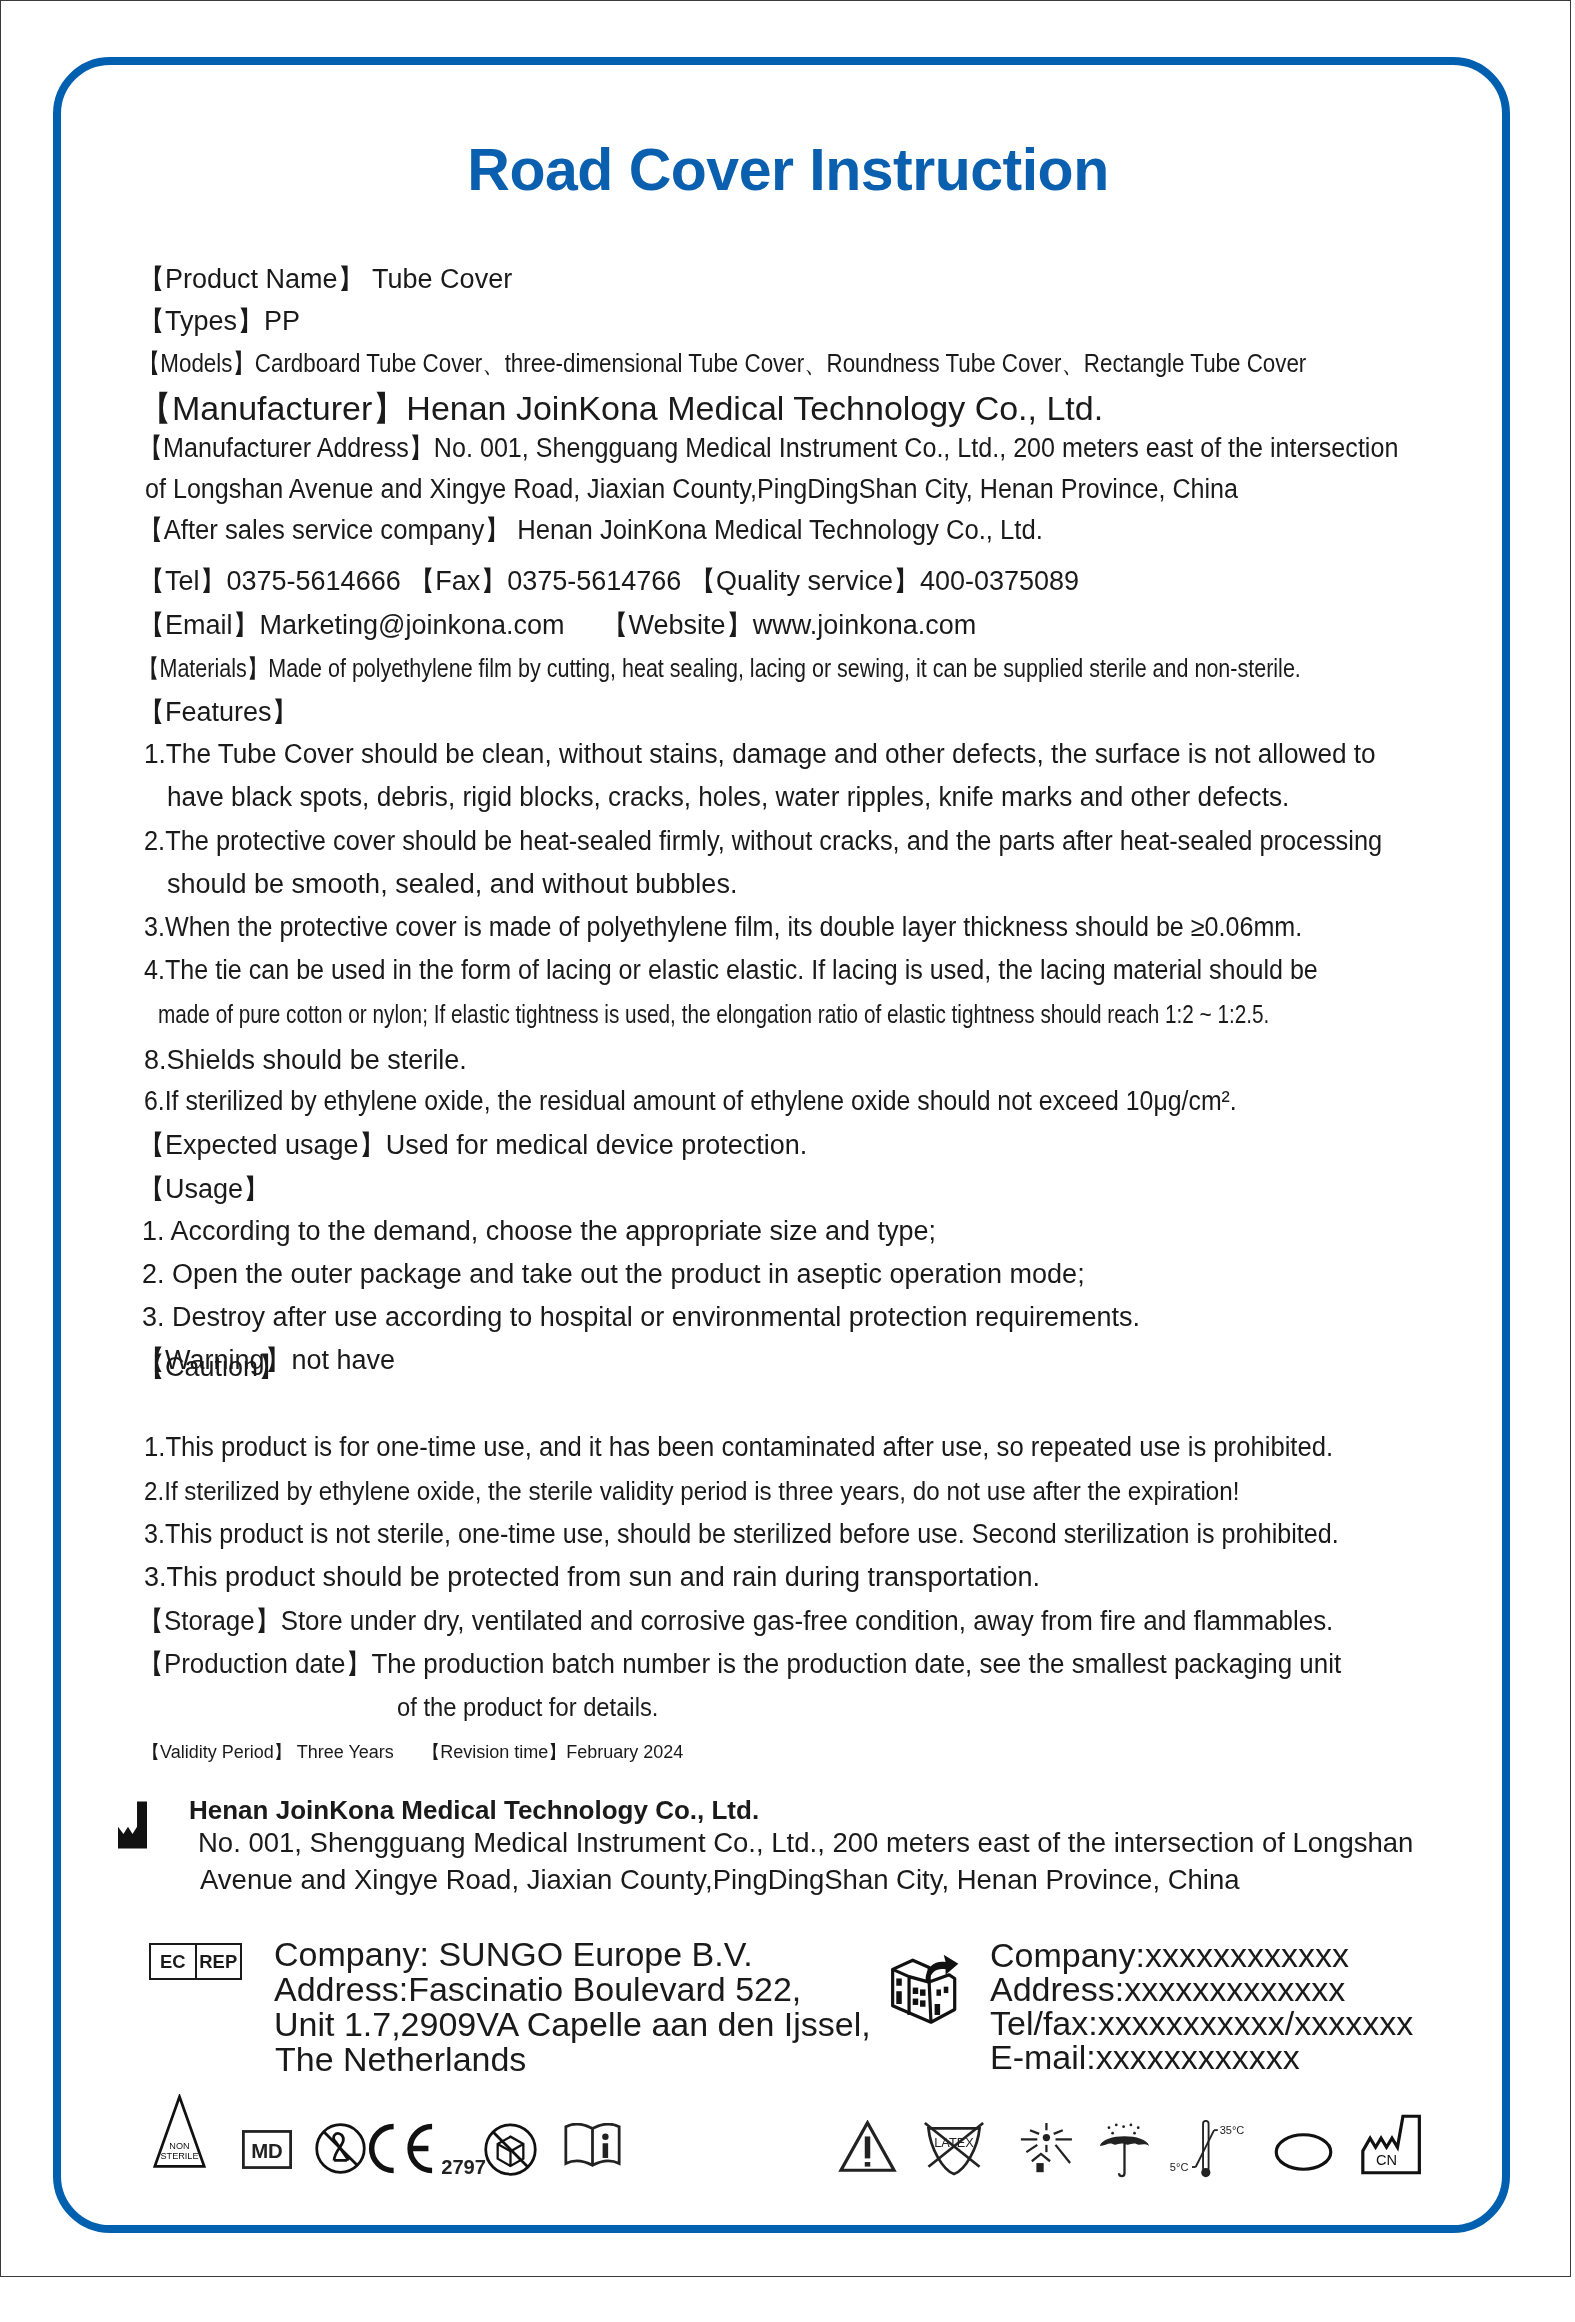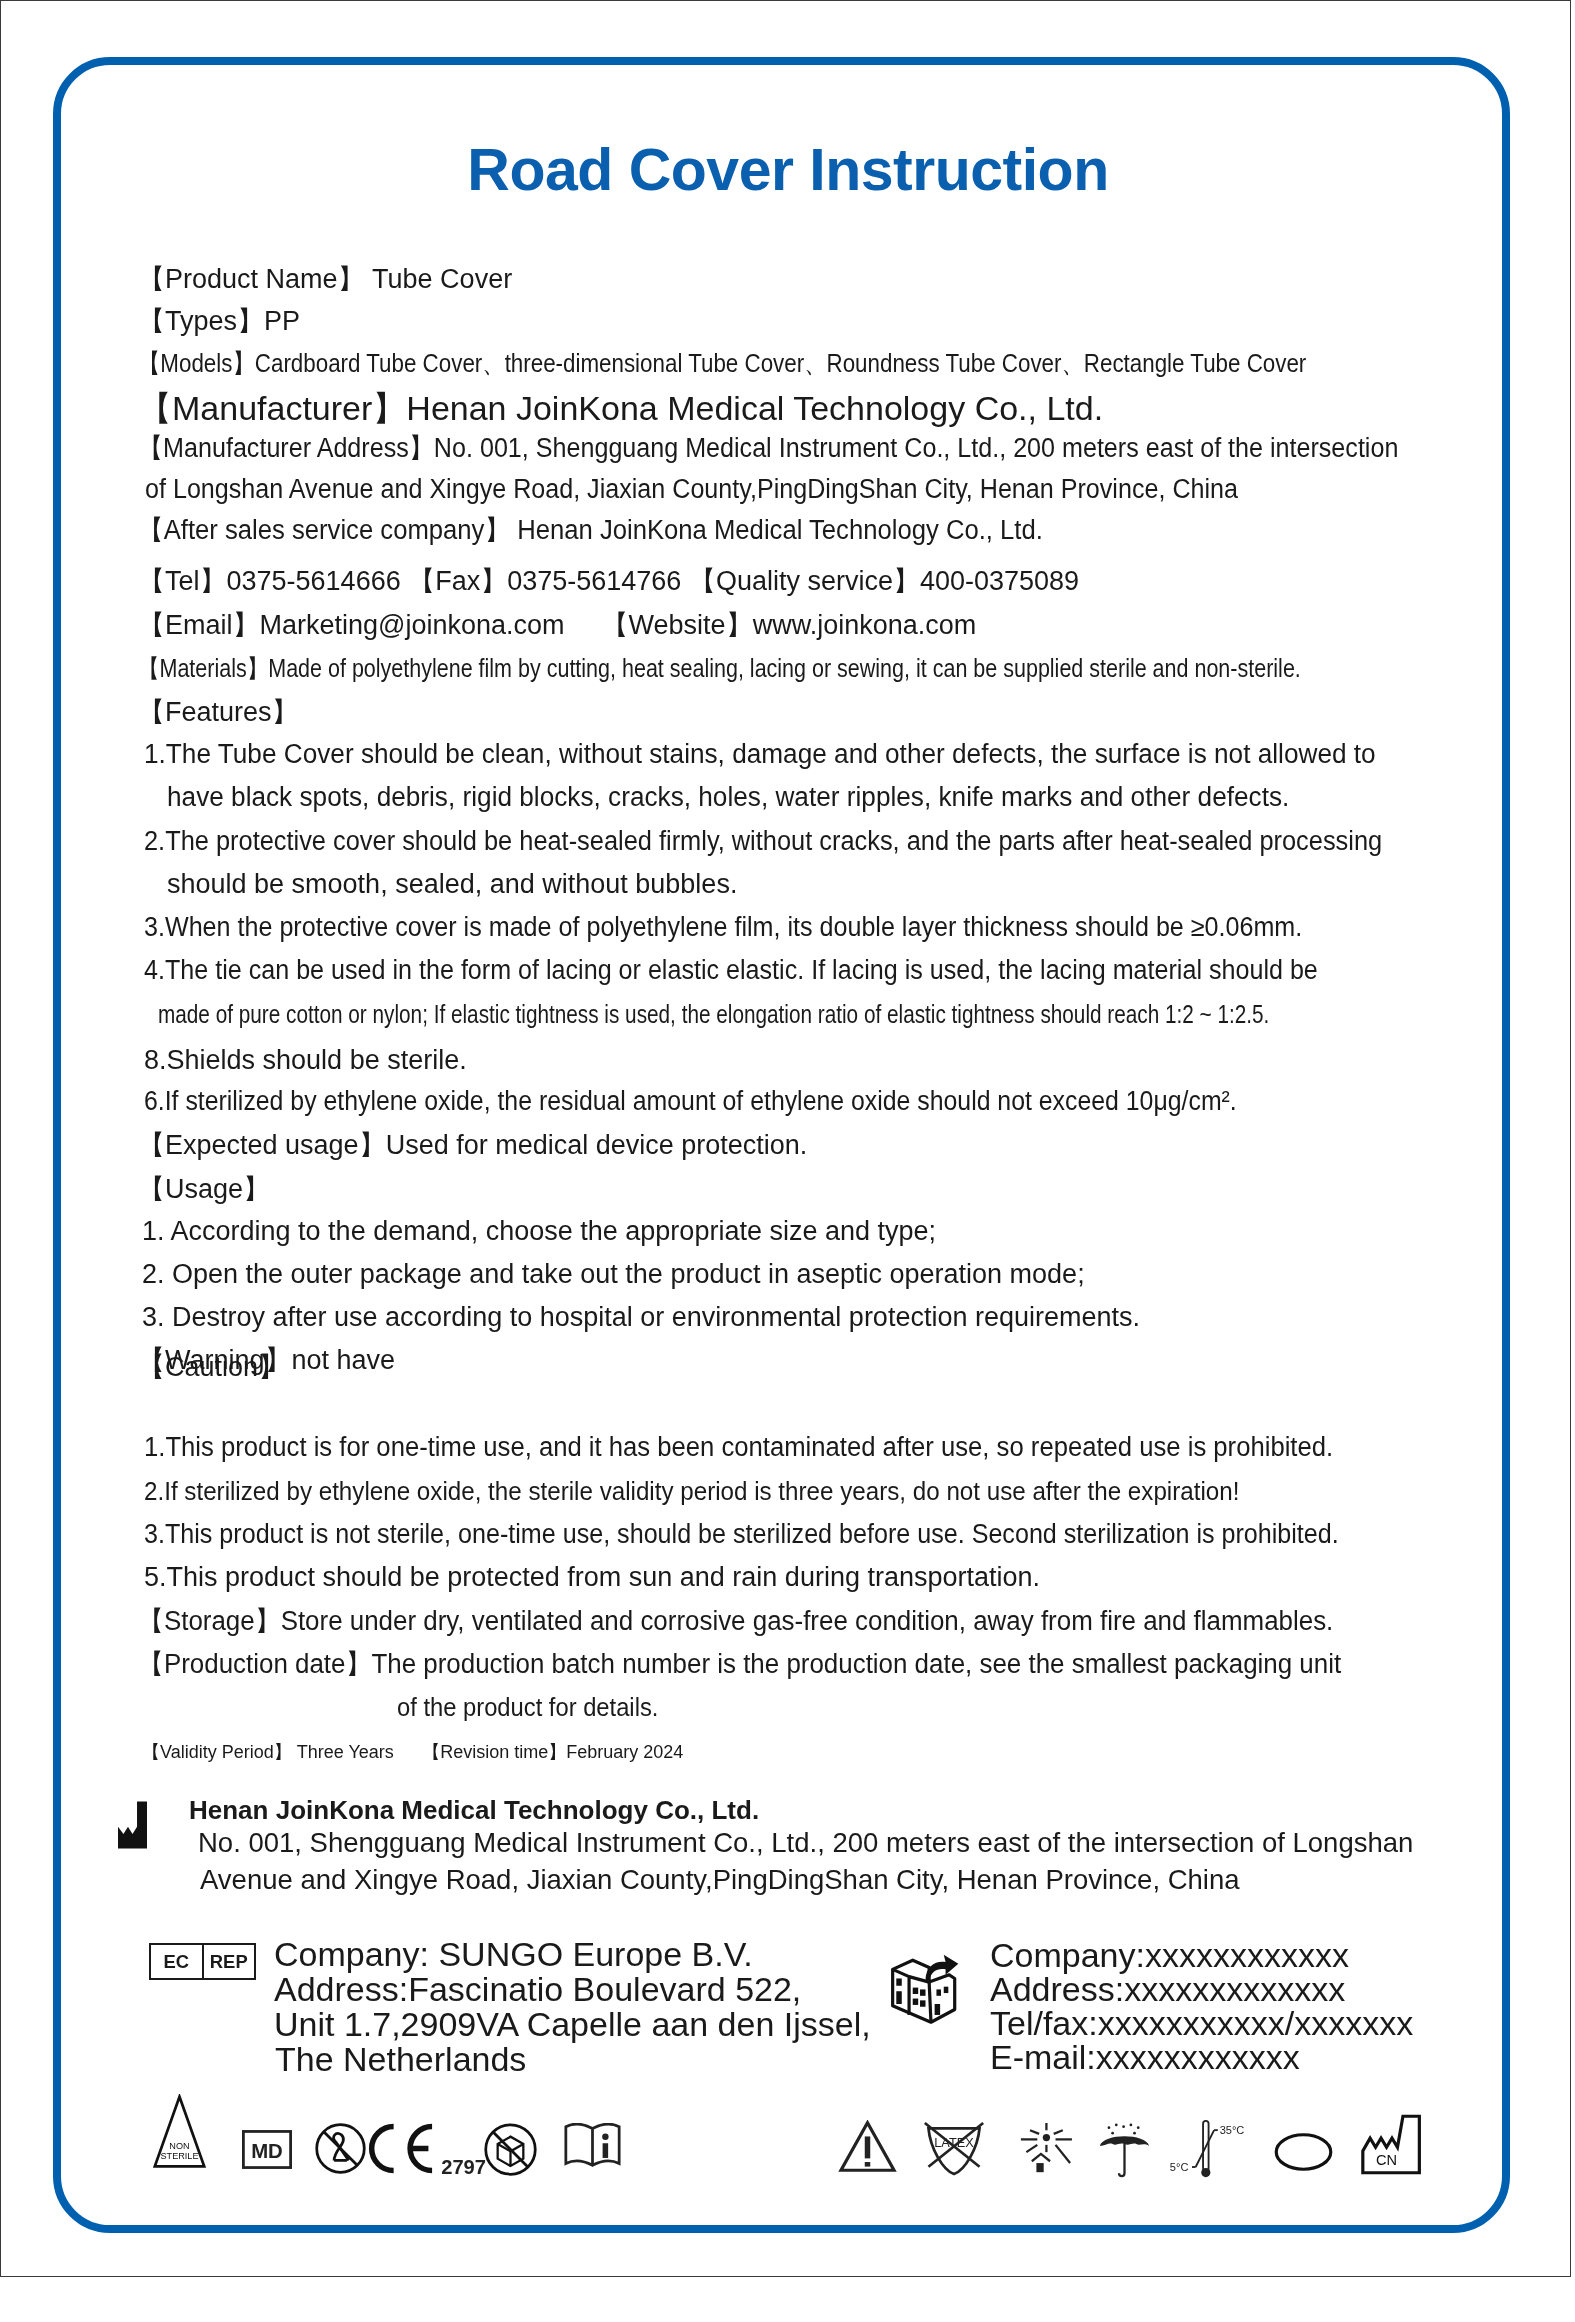--- a/index.html
+++ b/index.html
@@ -7,21 +7,21 @@
          font-family:"Liberation Sans", sans-serif; color:#1a1a1a; }
   .page-frame { position:absolute; left:0; top:0; width:1571px; height:2277px;
                 border:1.8px solid #3a3a3a; background:#fff; box-sizing:border-box; }
   .blue-box { position:absolute; left:53px; top:57px; width:1457px; height:2176px;
               border:8.3px solid #0060b0; border-radius:57px; box-sizing:border-box; }
   .title { position:absolute; left:0; width:1576px; top:136px; text-align:center;
            font-size:59px; font-weight:bold; color:#0a5fae; letter-spacing:-0.5px; }
   .line { position:absolute; left:138px; white-space:nowrap; font-size:27px; line-height:31px; }
   .mfr-name { position:absolute; left:73px; top:1.8px; font-size:26px; font-weight:bold; white-space:nowrap; }
   .mfr-addr { position:absolute; left:84px; white-space:nowrap; font-size:27.5px; }
-  .ecrep { position:absolute; left:149px; top:1943px; width:107px; height:37px;
+  .ecrep { position:absolute; left:149px; top:1943px; width:93px; height:37px;
            border:2.8px solid #1a1a1a; display:flex; box-sizing:border-box; }
   .ecrep span { flex:1; display:flex; align-items:center; justify-content:center;
                 font-weight:bold; font-size:18.4px; }
   .ecrep span:first-child { border-right:2.8px solid #1a1a1a; }
   .rep-lines div, .imp-lines div { position:absolute; white-space:nowrap; font-size:34px; }
   .symbols svg { position:absolute; }
 </style>
 </head>
 <body>
 
@@ -64,21 +64,21 @@
 <div class="line" style="top:1174px">【Usage】</div>
 <div class="line" style="top:1216px; left:142px;">1. According to the demand, choose the appropriate size and type;</div>
 <div class="line" style="top:1259px; left:142px;">2. Open the outer package and take out the product in aseptic operation mode;</div>
 <div class="line" style="top:1302px; left:142px;">3. Destroy after use according to hospital or environmental protection requirements.</div>
 <div class="line" style="top:1345px"><span>【Warning】</span><span>not have</span></div>
 
 <div class="line" style="top:1352px">【Caution】</div>
 <div class="line" style="top:1432px; left:144px; transform:scaleX(0.95); transform-origin:left center;">1.This product is for one-time use, and it has been contaminated after use, so repeated use is prohibited.</div>
 <div class="line" style="top:1476px; left:144px; font-size:26px; transform:scaleX(0.93); transform-origin:left center;">2.If sterilized by ethylene oxide, the sterile validity period is three years, do not use after the expiration!</div>
 <div class="line" style="top:1519px; left:144px; transform:scaleX(0.93); transform-origin:left center;">3.This product is not sterile, one-time use, should be sterilized before use. Second sterilization is prohibited.</div>
-<div class="line" style="top:1562px; left:144px;">5.This product should be protected from sun and rain during transportation.</div>
+<div class="line" style="top:1562px; left:144px;">3.This product should be protected from sun and rain during transportation.</div>
 
 <div class="line" style="top:1606px; transform:scaleX(0.96); transform-origin:left center;"><span>【Storage】</span><span>Store under dry, ventilated and corrosive gas-free condition, away from fire and flammables.</span></div>
 <div class="line" style="top:1649px; transform:scaleX(0.96); transform-origin:left center;"><span>【Production date】</span><span>The production batch number is the production date, see the smallest packaging unit</span></div>
 <div class="line" style="top:1692px; left:397px; font-size:25px; transform:scaleX(0.95); transform-origin:left center;">of the product for details.</div>
 <div class="line" style="top:1737px; left:142px; font-size:18px;">
   <span>【Validity Period】</span><span> Three Years</span>
   <span style="display:inline-block;width:18.4px"></span>
   <span>【Revision time】</span><span>February 2024</span>
 </div>
 

